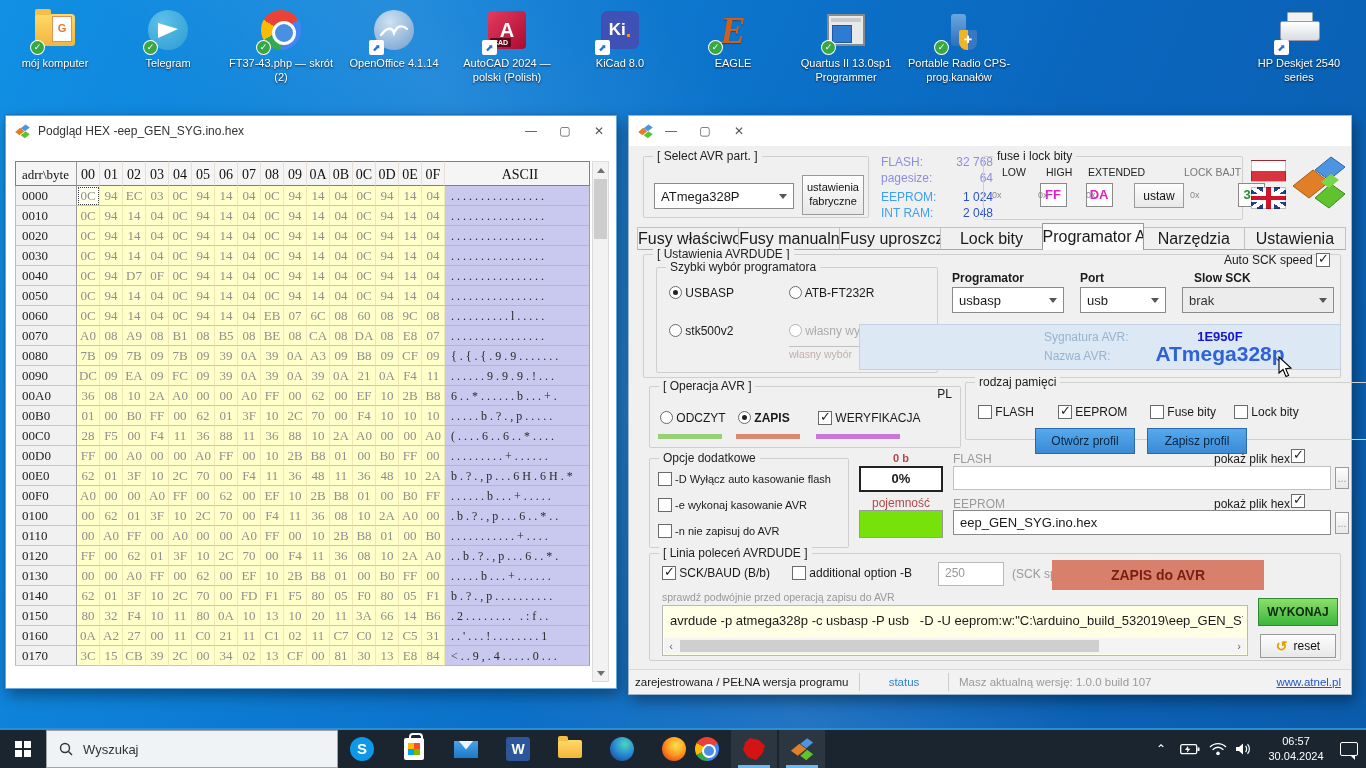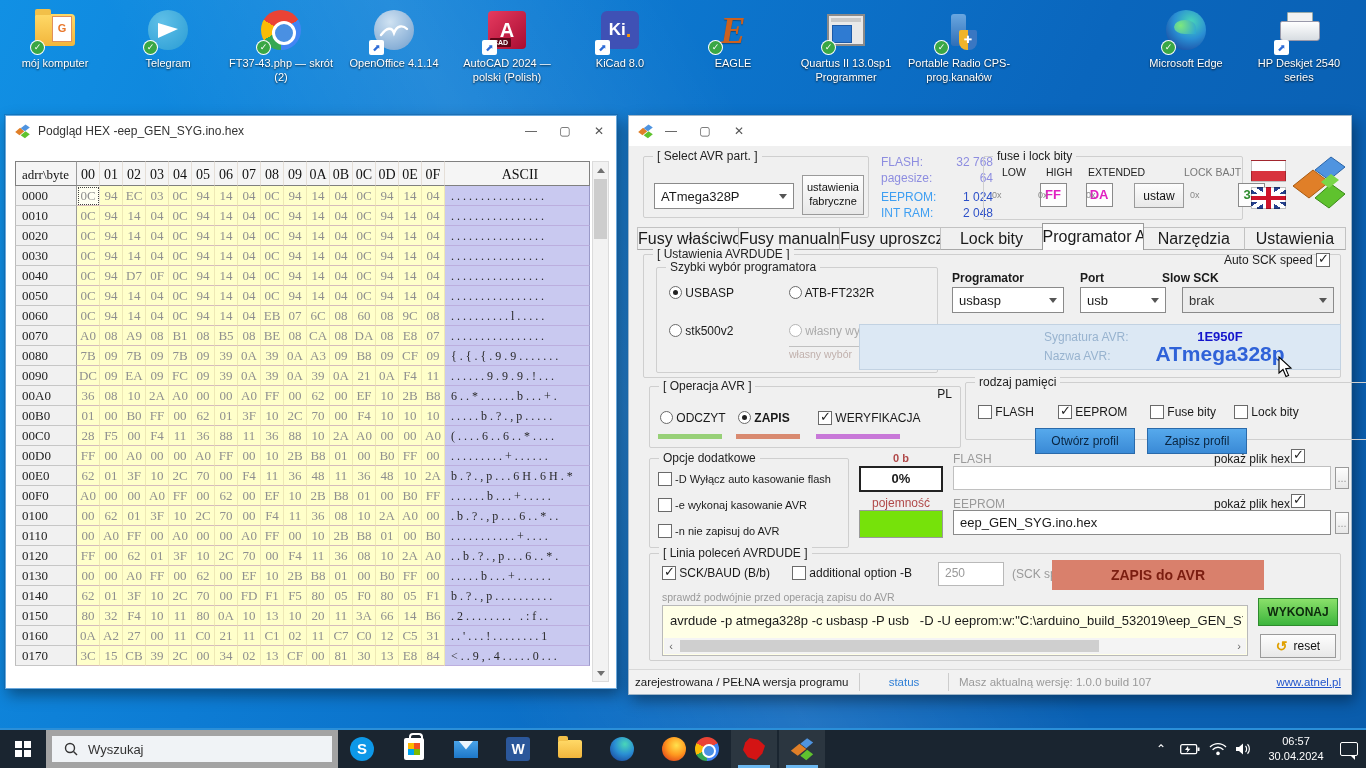--- a/index.html
+++ b/index.html
@@ -114,21 +114,21 @@
 .hthumb{height:12px;background:#cfcfcf;flex:0 0 72%;margin-left:2px;}
 .runbtn{position:absolute;background:linear-gradient(#8ae06a,#3cb53c);border:1px solid #2e8b2e;display:flex;align-items:center;justify-content:center;font-weight:bold;font-size:12px;color:#0d2a0d;}
 .statusbar{position:absolute;left:0;right:0;top:523px;height:25px;background:#f2f2f2;border-top:1px solid #d8d8d8;display:flex;align-items:center;font-size:11.5px;}
 .statusbar .sep{width:1px;height:18px;background:#cdcdcd;}
 .grayl{color:#9a9a9a;}
 
 .taskbar{position:absolute;left:0;top:728px;width:1366px;height:40px;background:#1a2530;border-top:2px solid #2b8fd8;z-index:50;}
 .startbtn{position:absolute;left:0;top:0;width:46px;height:38px;display:flex;align-items:center;justify-content:center;}
 .winlogo{display:grid;grid-template-columns:7px 7px;grid-template-rows:7px 7px;gap:1.5px;}
 .winlogo span{background:#fff;}
-.searchbox{position:absolute;left:46px;top:0;width:292px;height:38px;background:#f0f3f6;border:6px solid #a3a3a3;display:flex;align-items:center;padding-left:12px;gap:10px;font-size:13px;color:#333;}
+.searchbox{position:absolute;left:46px;top:0;width:292px;height:38px;background:#f0f3f6;border:1px solid #a3a3a3;display:flex;align-items:center;padding-left:12px;gap:10px;font-size:13px;color:#333;}
 .tslot{position:absolute;top:0;width:46px;height:38px;display:flex;align-items:center;justify-content:center;}
 .tslot.running{background:rgba(255,255,255,.08);}
 .tslot.running::after{content:"";position:absolute;bottom:0;left:7px;right:7px;height:3px;background:#6cb8f0;}
 .t-skype{width:24px;height:24px;border-radius:50%;background:#0d98e8;color:#fff;font-weight:bold;font-size:15px;text-align:center;line-height:24px;}
 .t-store{width:20px;height:22px;background:#fff;border-radius:2px;position:relative;}
 .t-store::before{content:"";position:absolute;top:-5px;left:5px;width:10px;height:8px;border:2px solid #fff;border-bottom:none;border-radius:4px 4px 0 0;}
 .t-store::after{content:"";position:absolute;left:4px;top:5px;width:12px;height:12px;background:conic-gradient(#f25022 0 25%,#7fba00 0 50%,#00a4ef 0 75%,#ffb900 0);}
 .t-mail{width:24px;height:17px;background:linear-gradient(#4aa3e8,#1d78c8);position:relative;overflow:hidden;}
 .t-mail::after{content:"";position:absolute;left:-3px;top:-9px;width:30px;height:18px;background:#fff;opacity:.9;transform:rotate(0deg);clip-path:polygon(0 0,100% 0,50% 100%);}
 .t-word{width:24px;height:24px;background:#2b579a;border-radius:3px;color:#fff;font-weight:bold;font-size:14px;text-align:center;line-height:24px;}
@@ -211,27 +211,20 @@
       </div>
     <div class="lbl">Quartus II 13.0sp1 Programmer</div>
   </div>
   <div class="dicon" style="left:907px">
     <div class="ibox">
         <span class="gi-radio"></span>
         <span class="badge check"></span>
       </div>
     <div class="lbl">Portable Radio CPS-prog.kanałów</div>
   </div>
-  <div class="dicon" style="left:1134px">
-    <div class="ibox">
-        <span class="gi-edge"></span>
-        <span class="badge check"></span>
-      </div>
-    <div class="lbl">Microsoft Edge</div>
-  </div>
   <div class="dicon" style="left:1247px">
     <div class="ibox">
         <span class="gi-hp"></span>
         <span class="badge shortcut"></span>
       </div>
     <div class="lbl">HP Deskjet 2540 series</div>
   </div>
 
   <div class="window hexwin">
     <div class="titlebar">
@@ -858,21 +851,21 @@
         <span style="position:absolute;left:308px;top:16px;font-weight:bold">Programator</span>
         <div class="combo" style="left:308px;top:32px;width:112px;height:26px">
             <span>usbasp</span>
             <span class="arr"></span>
           </div>
         <span style="position:absolute;left:436px;top:16px;font-weight:bold">Port</span>
         <div class="combo" style="left:436px;top:32px;width:86px;height:26px">
             <span>usb</span>
             <span class="arr"></span>
           </div>
-        <span style="position:absolute;left:518px;top:16px;font-weight:bold">Slow SCK</span>
+        <span style="position:absolute;left:550px;top:16px;font-weight:bold">Slow SCK</span>
         <div class="combo dis" style="left:538px;top:32px;width:152px;height:26px">
             <span>brak</span>
             <span class="arr"></span>
           </div>
         <span style="position:absolute;right:10px;top:-2px"><span>Auto SCK speed</span> <span class="cb on"></span></span>
       </div>
 
       <div class="sigpanel">
         <span class="siglab" style="top:5px">Sygnatura AVR:</span>
         <span class="siglab" style="top:24px">Nazwa AVR:</span>

